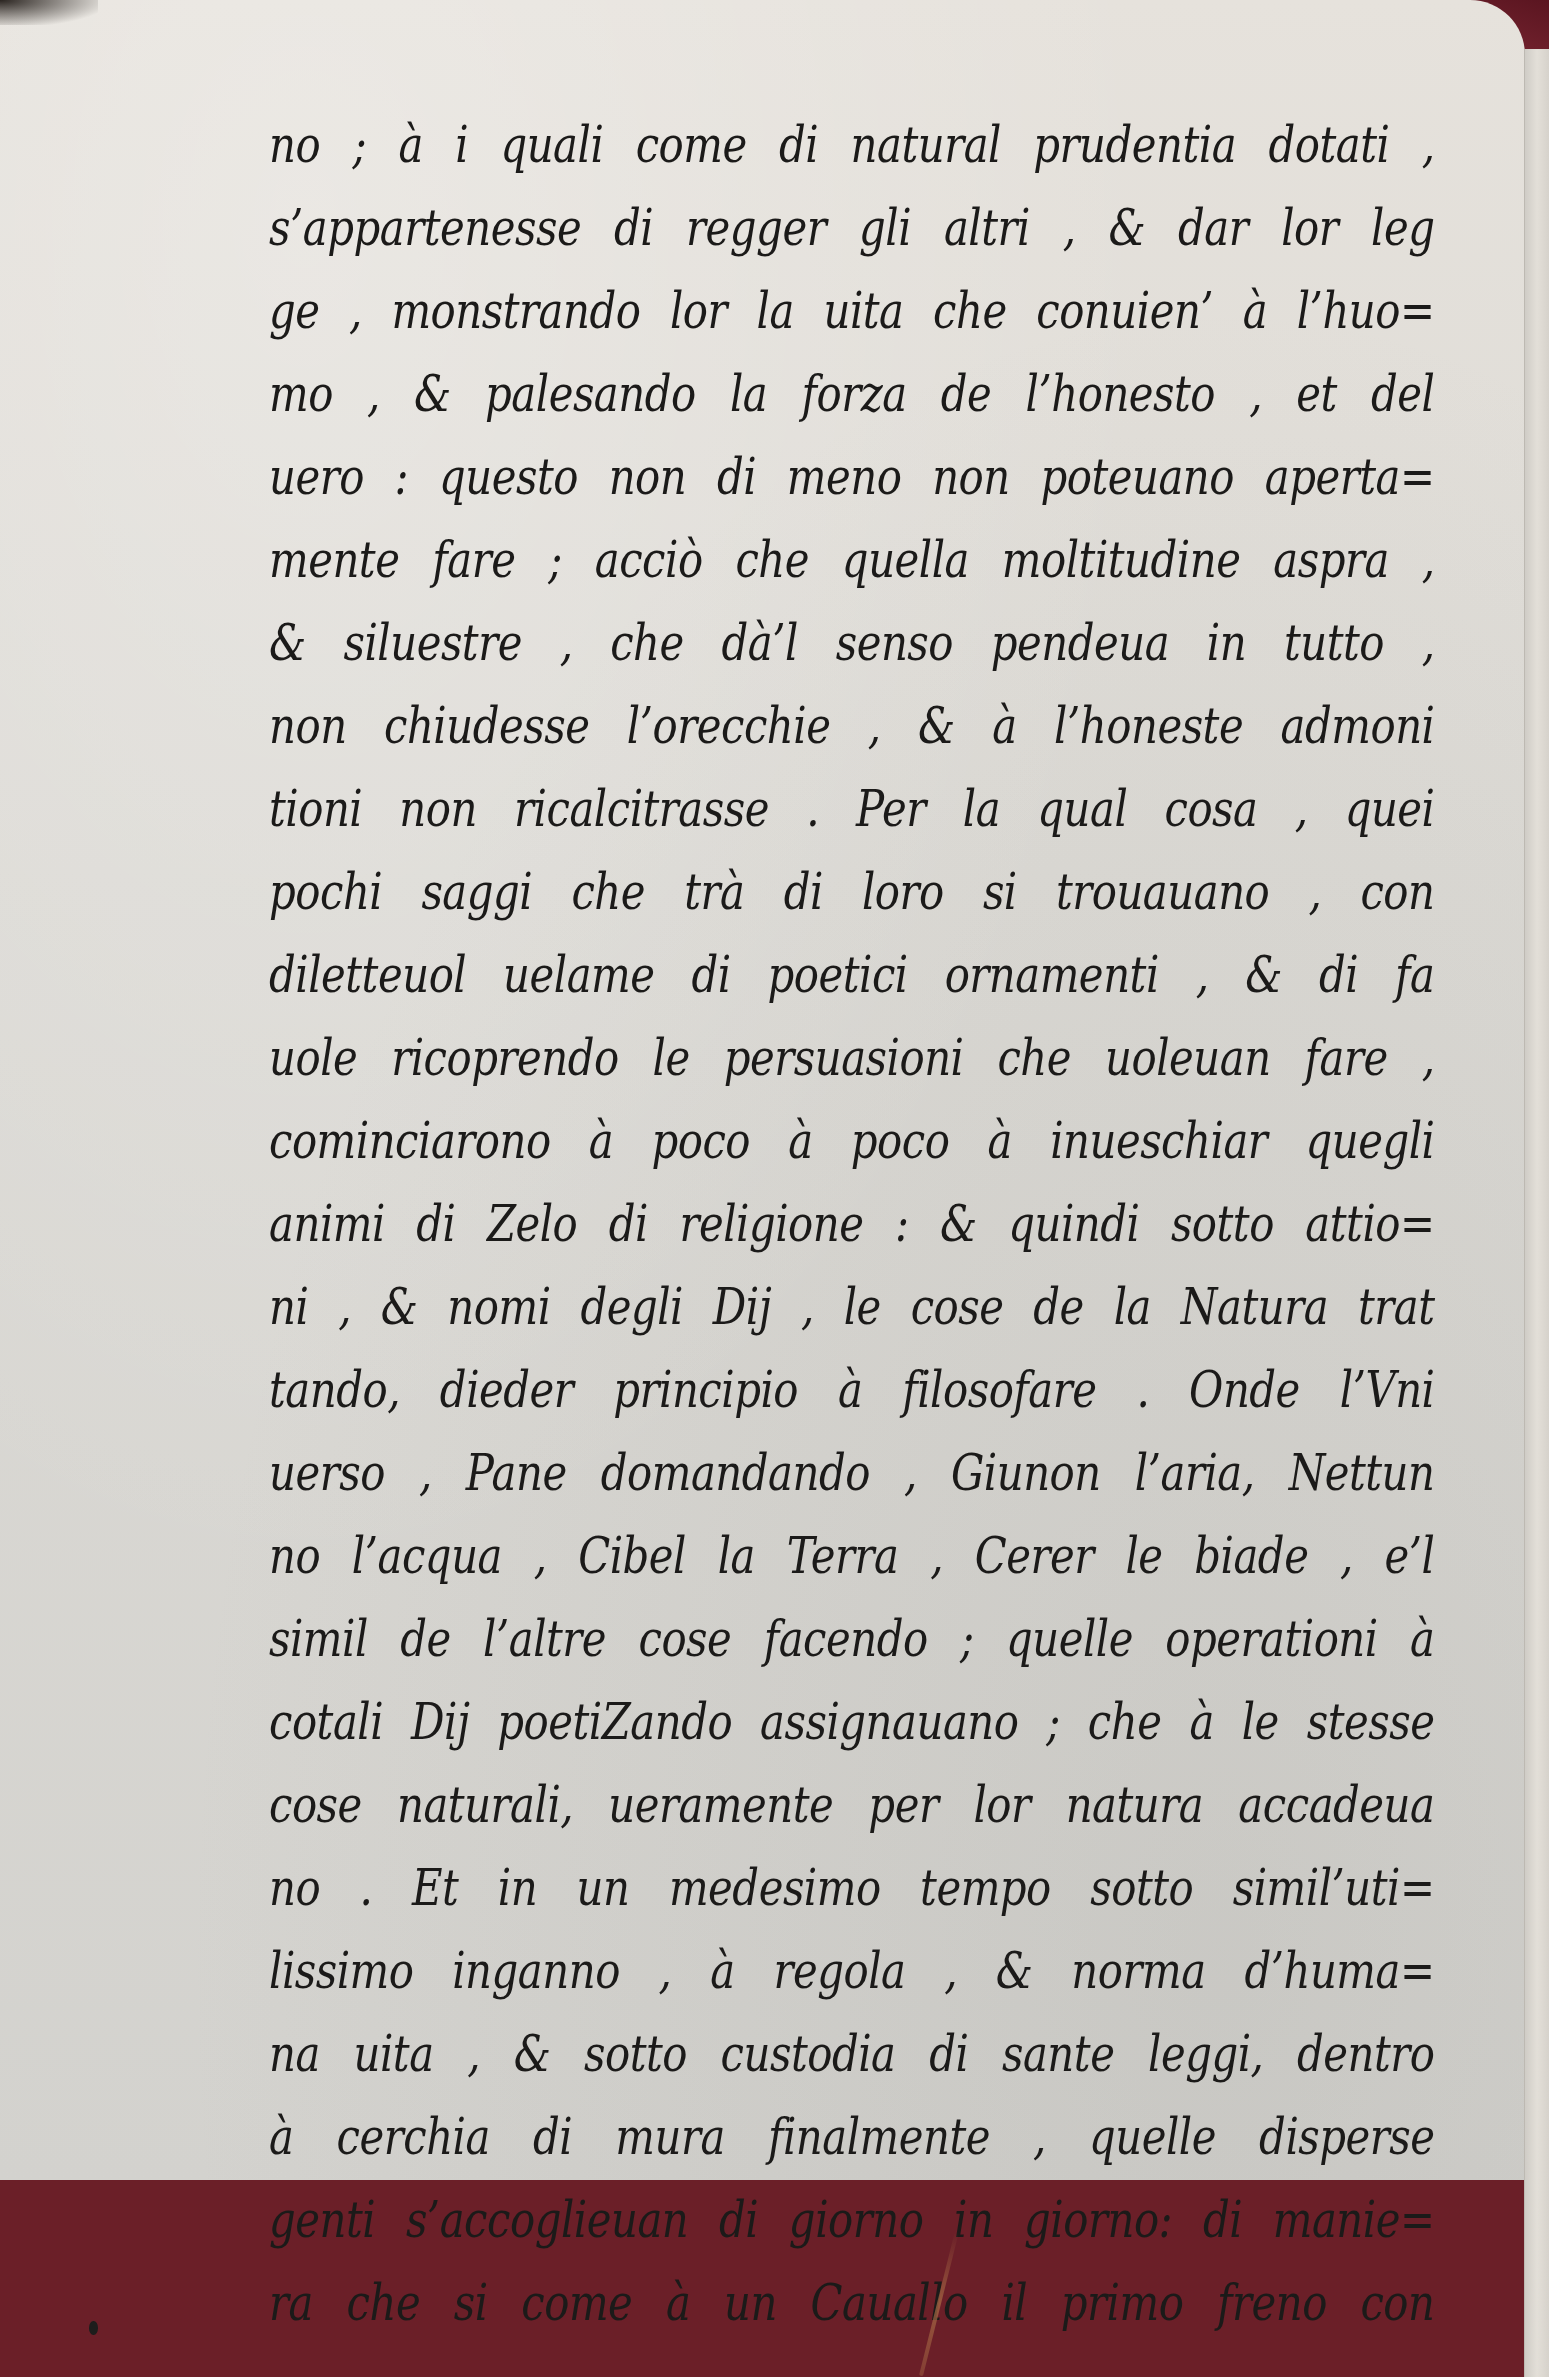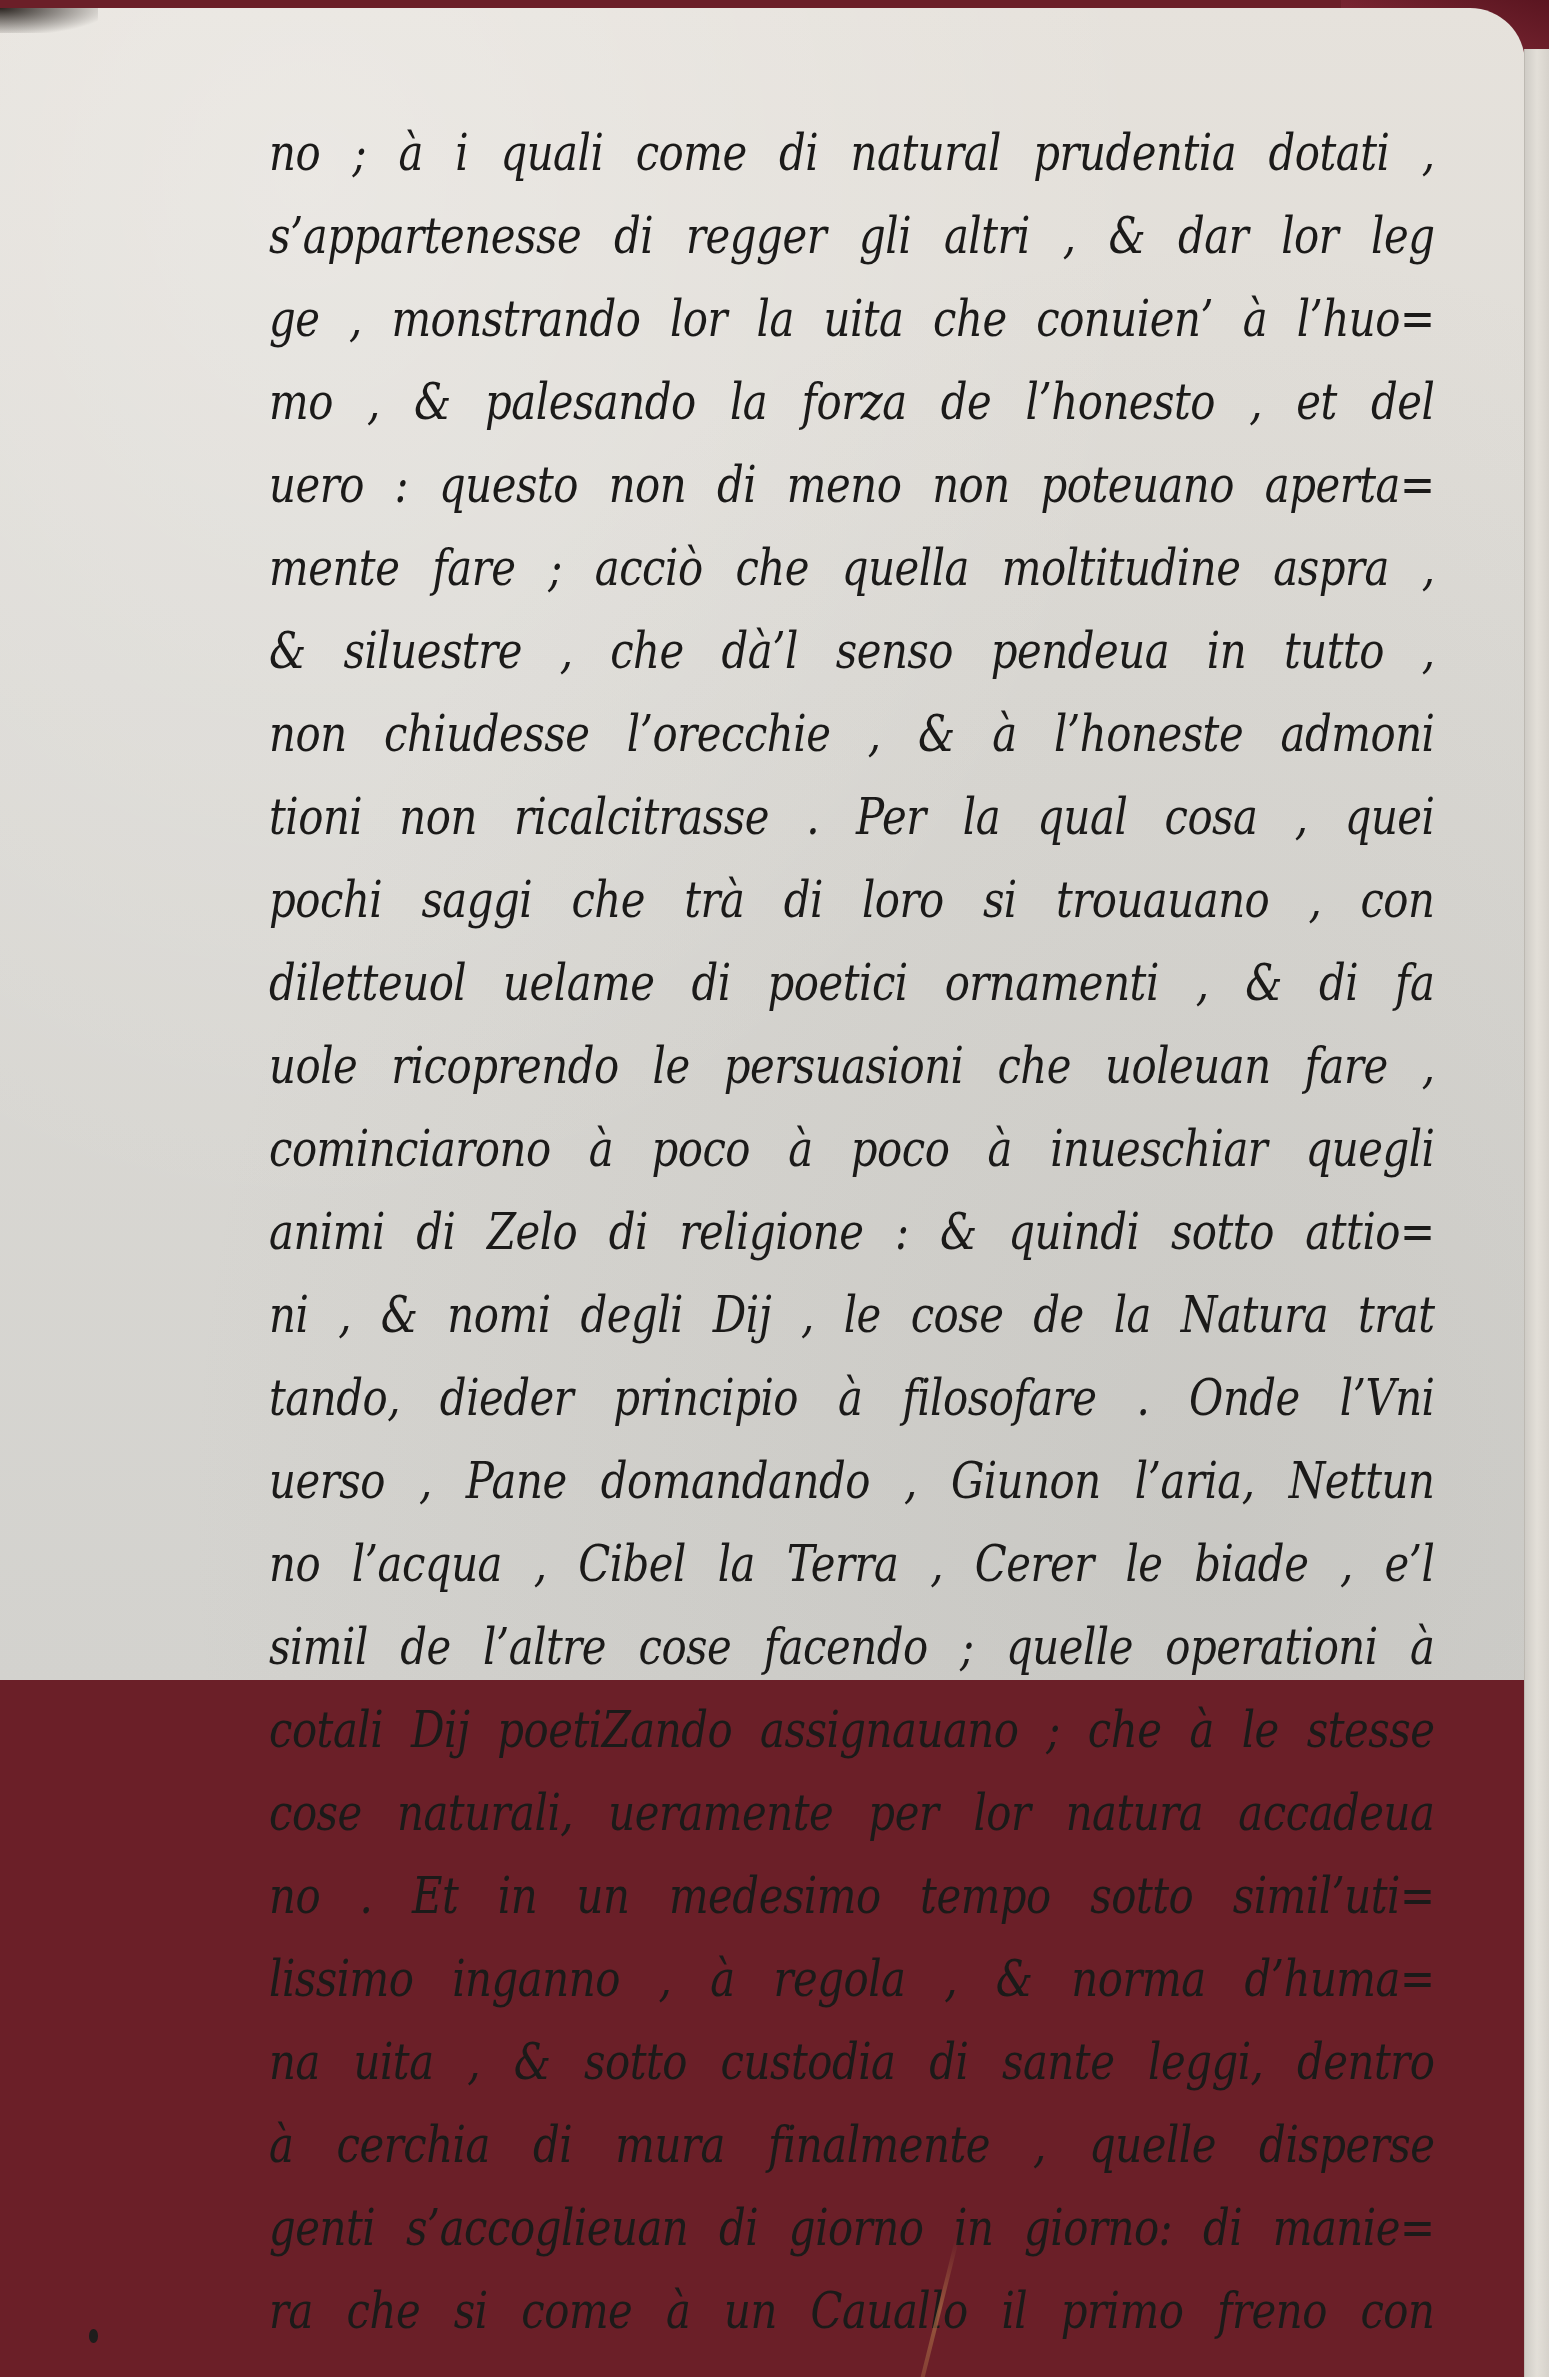--- a/index.html
+++ b/index.html
@@ -28,27 +28,26 @@
       width: 98px;
       height: 24.5px;
       background: radial-gradient(ellipse at top left, #2a2420 0%, rgba(40,36,32,0.0) 80%);
       z-index: 3;
     }
     .page {
       position: absolute;
       left: 0;
       top: 0;
       width: 1525px;
-      height: 1672px;
+      height: 2180px;
       background:
         radial-gradient(ellipse at 20% 10%, rgba(255,255,255,0.25) 0%, rgba(255,255,255,0) 50%),
         radial-gradient(ellipse at 80% 90%, rgba(150,150,145,0.18) 0%, rgba(150,150,145,0) 60%),
         linear-gradient(180deg, #e6e2dc 0%, #dcdad5 40%, #d3d2ce 100%);
       border-top-right-radius: 55px;
-      margin-top: 8px;
     }
     .fore-edge {
       position: absolute;
       right: 0;
       top: 49px;
       width: 24.5px;
       height: 2328px;
       background: linear-gradient(90deg, #cfccc6 0%, #e3dfd8 50%, #d6d2cb 100%);
       border-left: 0.6px solid #bdb9b2;
     }

